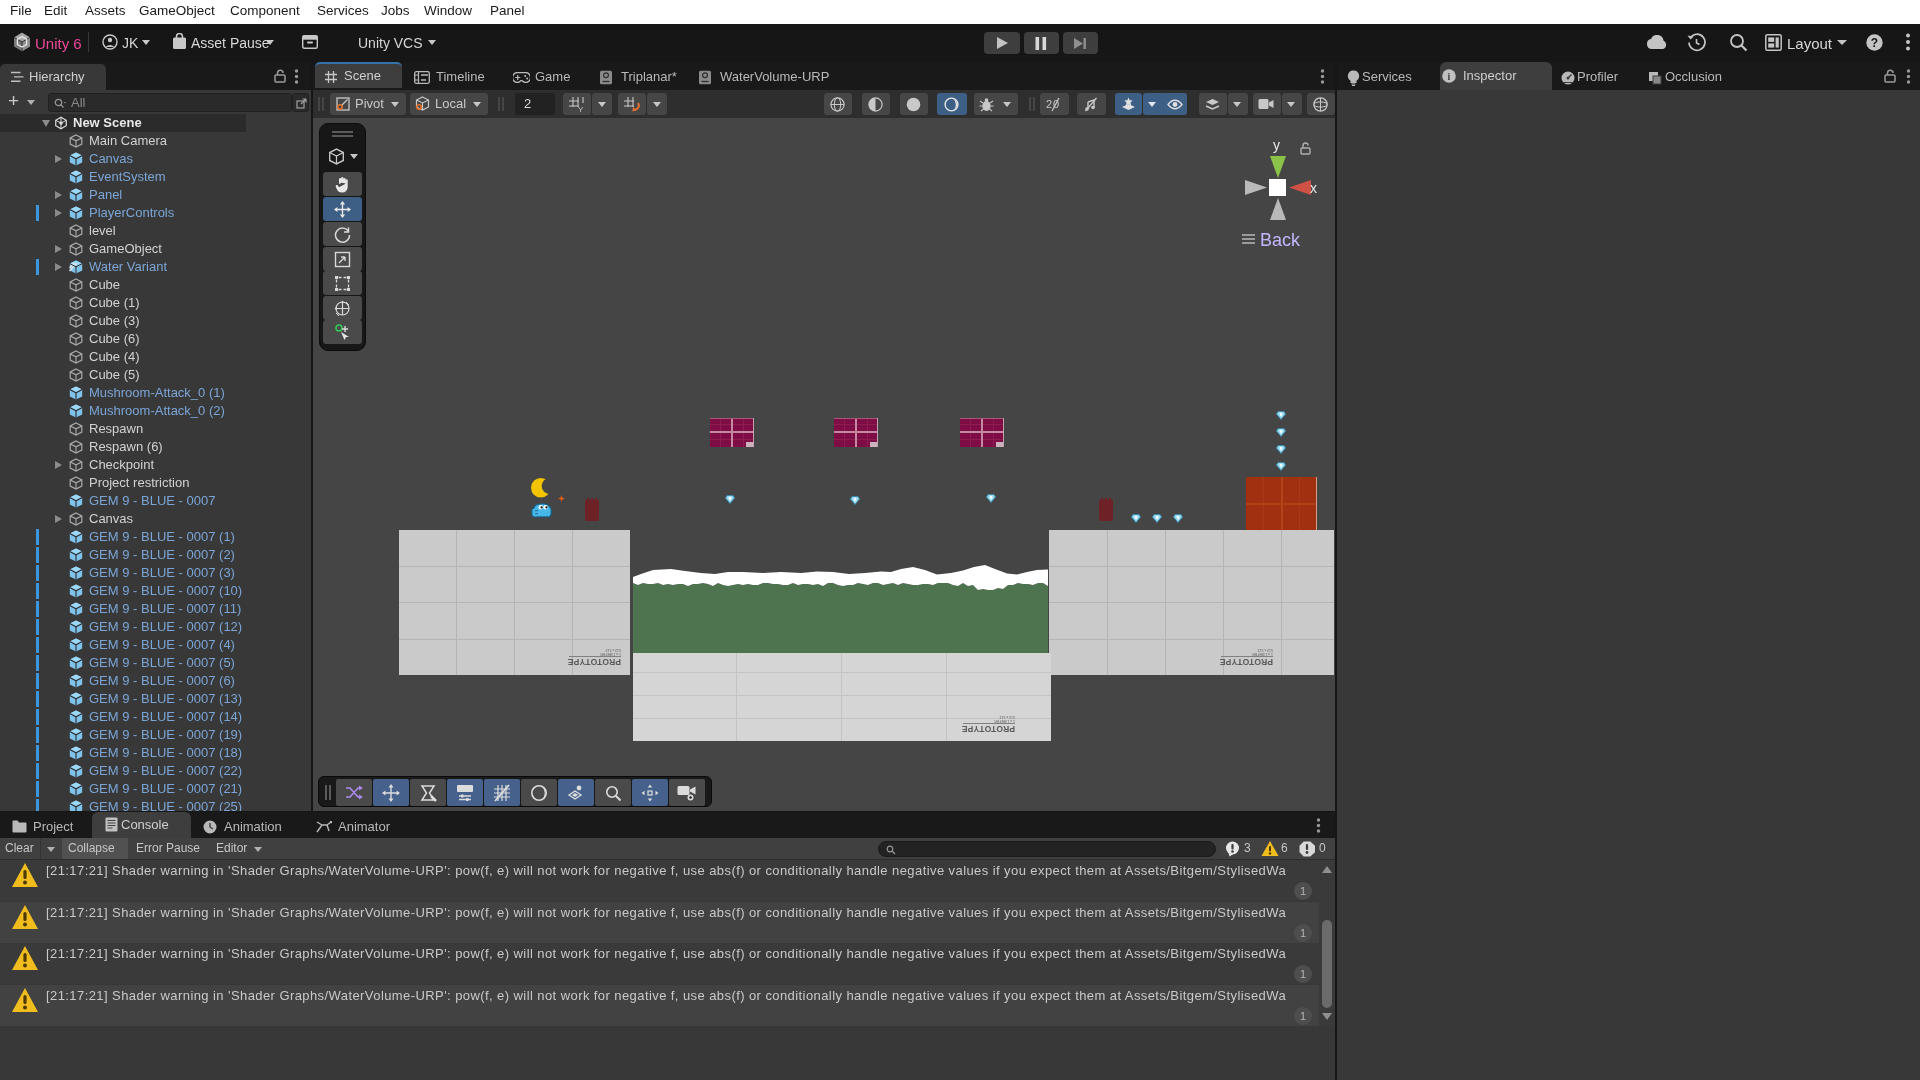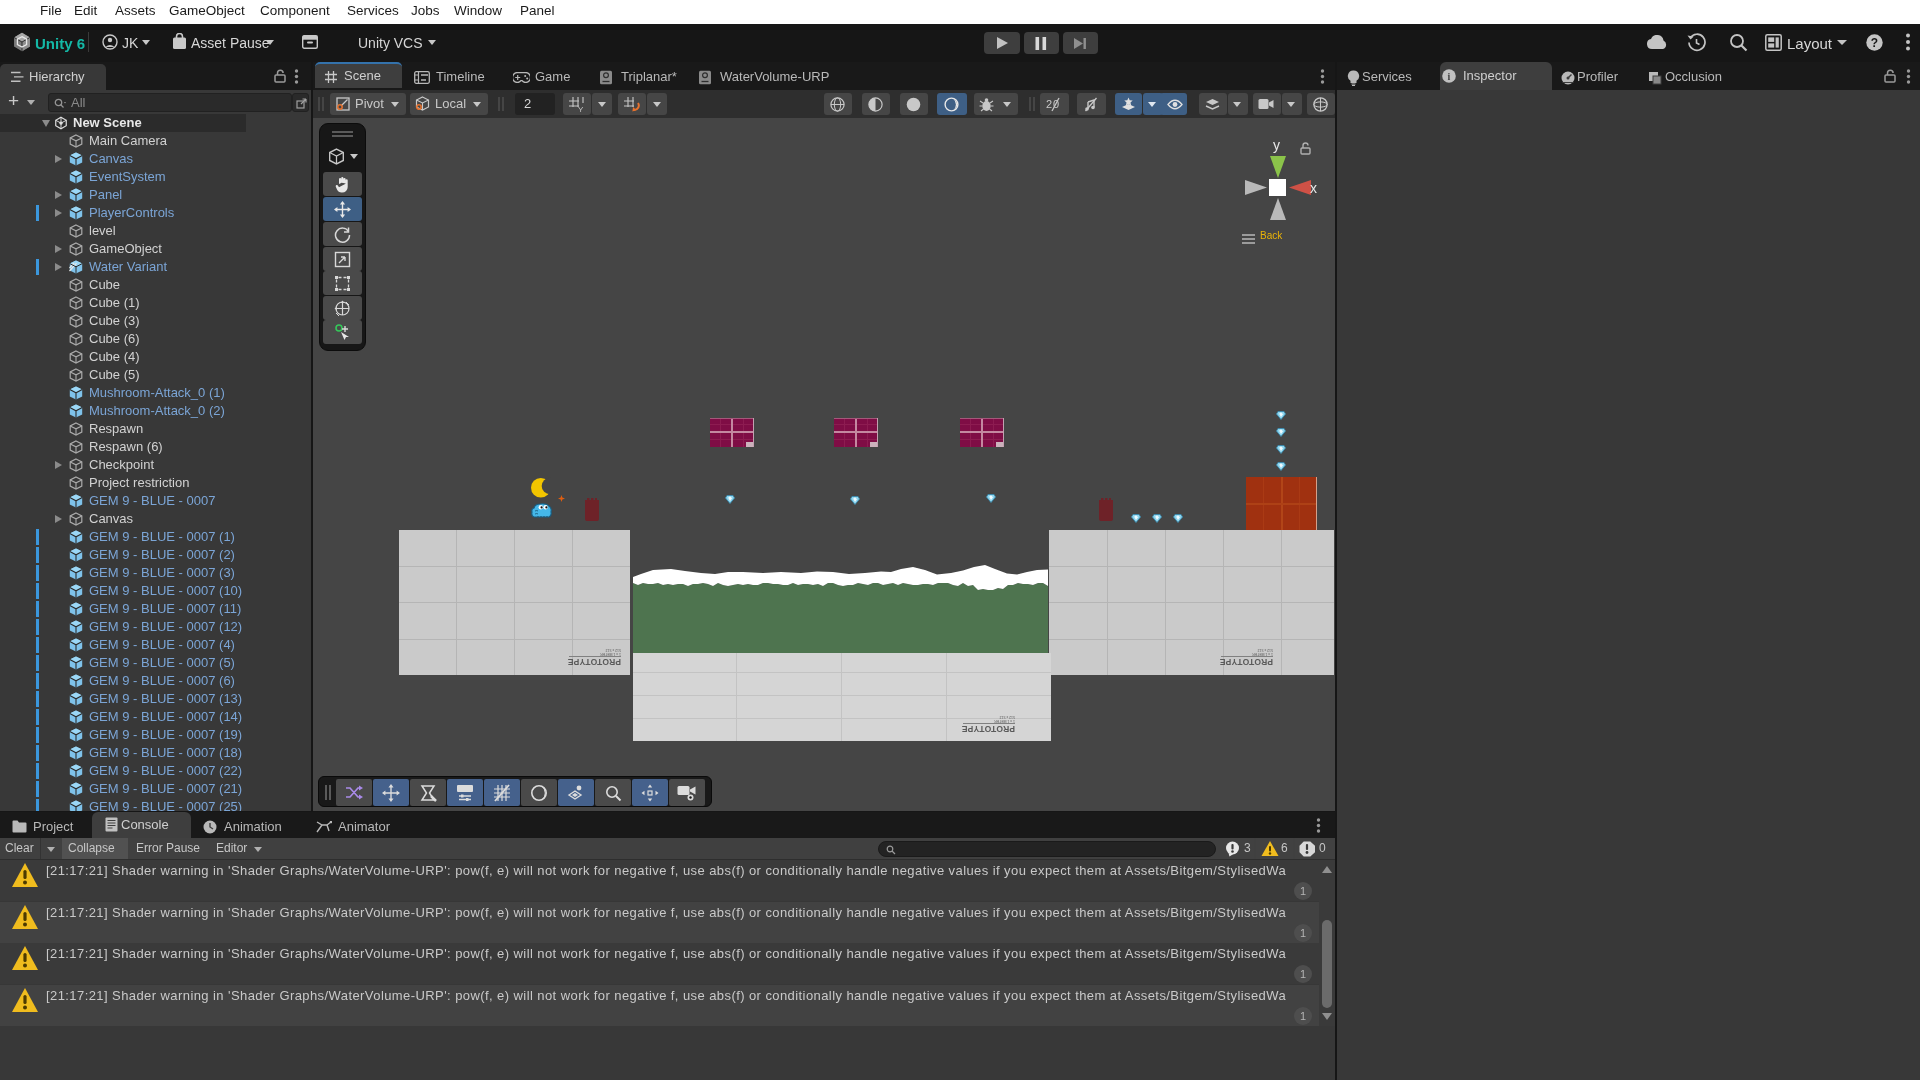--- a/index.html
+++ b/index.html
@@ -1,21 +1,21 @@
 <!DOCTYPE html>
 <html><head><meta charset="utf-8">
 <style>
 *{margin:0;padding:0;box-sizing:border-box;}
 html,body{width:1920px;height:1080px;overflow:hidden;background:#383838;}
 body{font-family:"Liberation Sans",sans-serif;}
 .abs{position:absolute;}
 #root{position:relative;width:1920px;height:1080px;background:#383838;}
 
 #menubar{left:0;top:0;width:1920px;height:24px;background:#fff;color:#1a1a1a;font-size:13.5px;font-weight:500;}
-#menubar span{position:absolute;top:3px;margin-left:30px;}
+#menubar span{position:absolute;top:3px;}
 
 #topbar{left:0;top:24px;width:1920px;height:38px;background:#161616;color:#d6d6d6;font-size:14px;}
 .tbtxt{position:absolute;top:11px;}
 .playbtn{position:absolute;top:8px;height:22px;background:#3e3e3e;border-radius:4px;}
 
 .tabbar{background:#191919;}
 .tab{position:absolute;top:2px;height:26px;border-radius:5px 5px 0 0;color:#b9b9b9;font-size:13px;line-height:26px;white-space:nowrap;}
 .tabsel{background:#3e3e3e;color:#cfcfcf;}
 .tabblue{border-top:2px solid #3472ab;height:26px;line-height:24px;}
 
@@ -54,21 +54,21 @@
       <span style="left:490px">Panel</span>
     </div>
     <div id="topbar" class="abs">
       <svg class="abs" style="left:11px;top:7px" width="22" height="22" viewBox="0 0 24 24">
 <path d="M12 2 L20.7 7 L20.7 17 L12 22 L3.3 17 L3.3 7 Z" fill="#7a7a7a"></path>
 <path d="M12 2 L20.7 7 L12 12 L3.3 7 Z" fill="#a8a8a8"></path>
 <path d="M12 12 L20.7 7 L20.7 17 L12 22 Z" fill="#8f8f8f"></path>
 <path d="M12 12 L12 22 M12 12 L3.3 7 M12 12 L20.7 7" stroke="#2a2a2a" stroke-width="1"></path>
 <path d="M12 6.2 L17 9 L17 14.8 L12 17.6 L7 14.8 L7 9 Z" fill="none" stroke="#e8e8e8" stroke-width="1.4"></path>
 </svg>
-      <span class="tbtxt" style="left:35px;font-weight:bold;color:#14b8a6;font-size:15px">Unity 6</span>
+      <span class="tbtxt" style="left:35px;font-weight:normal;color:#ec4899;font-size:15px">Unity 6</span>
       <div class="abs" style="left:88px;top:8px;width:1px;height:20px;background:#3a3a3a"></div>
       <svg class="abs" style="left:102px;top:10px" width="16" height="16" viewBox="0 0 16 16">
         <circle cx="8" cy="8" r="7" fill="none" stroke="#c8c8c8" stroke-width="1.4"></circle>
         <circle cx="8" cy="6" r="2.2" fill="#c8c8c8"></circle>
         <path d="M3.5 13 Q8 9 12.5 13" fill="#c8c8c8"></path>
       </svg>
       <span class="tbtxt" style="left:122px">JK</span>
       <div class="abs" style="left:142px;top:16px;width:0;height:0;border-top:5px solid #c8c8c8;border-left:4.5px solid transparent;border-right:4.5px solid transparent"></div>
       <svg class="abs" style="left:172px;top:9px" width="15" height="17" viewBox="0 0 15 17">
         <rect x="1" y="4.5" width="13" height="11.5" rx="1.5" fill="#c8c8c8"></rect>
@@ -982,21 +982,21 @@
         <rect x="32" y="43" width="17" height="17" fill="#fff"></rect>
         <path d="M8 44 l22 7.5 l-22 7.5 Z" fill="#b9b9b9"></path>
         <path d="M74 44 l-22 7.5 l22 7.5 Z" fill="#cf5146"></path>
         <text x="80" y="57" fill="#e8e8e8" font-size="14" font-family="Liberation Sans" text-anchor="end">x</text>
         <path d="M33 84 h16 l-8 -22 Z" fill="#b9b9b9"></path>
         <g stroke="#b0b0b0" stroke-width="1.4" fill="none">
           <rect x="64" y="12" width="9" height="6" rx="1"></rect>
           <path d="M66 12 v-2.5 a2.5 2.5 0 0 1 5 0"></path>
         </g>
       </svg>
-      <div class="abs" style="left:930px;top:112px;color:#eab308;font-size:10px"><svg style="position:absolute;left:0;top:4px" width="13" height="10" viewBox="0 0 13 10">
+      <div class="abs" style="left:930px;top:112px;color:#c4b5fd;font-size:18px"><svg style="position:absolute;left:0;top:4px" width="13" height="10" viewBox="0 0 13 10">
           <g stroke="#b8b8b8" stroke-width="1.4">
             <path d="M0 1 h13 M0 5 h13 M0 9 h13"></path>
           </g>
         </svg><span style="margin-left:18px">Back</span></div>
       <div class="abs" style="left:6px;top:658px;width:394px;height:31px;background:#191919;border:1px solid #0a0a0a;border-radius:6px">
         <div class="abs" style="left:6px;top:8px;width:2px;height:15px;background:#5a5a5a"></div>
         <div class="abs" style="left:10px;top:8px;width:2px;height:15px;background:#5a5a5a"></div>
         <div class="abs" style="left:17px;top:2px;width:36px;height:27px;background:#4a4a4a;border-radius:2px">
           <svg class="abs" style="left:9px;top:6px" width="18" height="15" viewBox="0 0 18 15">
             <path d="M1 3 h4 l8 9 h3 M1 12 h4 l8-9 h3" fill="none" stroke="#a98ae8" stroke-width="1.7"></path>

